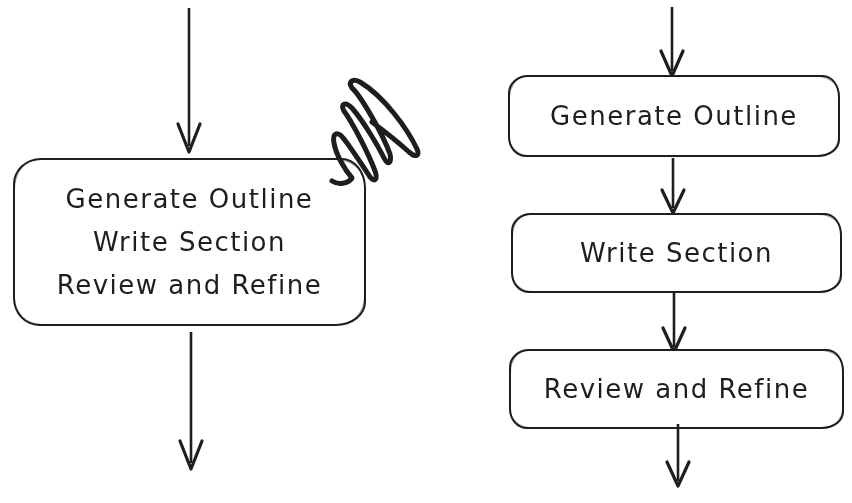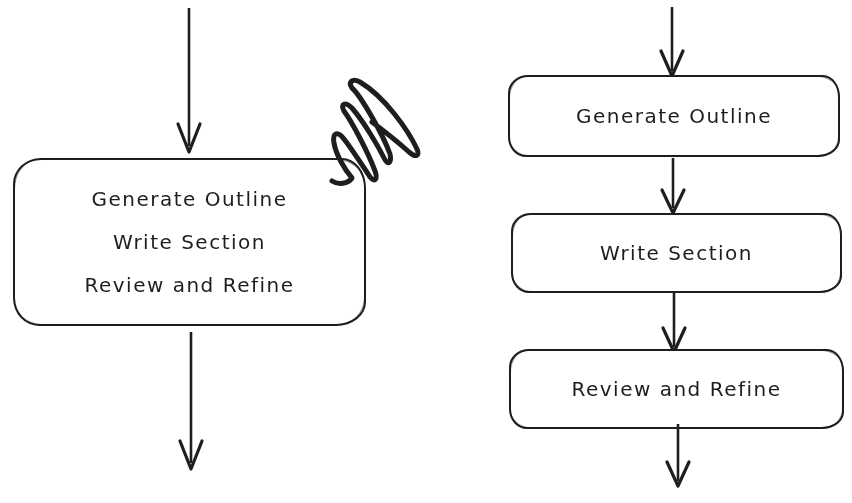--- a/index.html
+++ b/index.html
@@ -47,21 +47,21 @@
     border-radius: 20px 17px 22px 18px / 18px 22px 17px 20px;
   }
   .node-right::before {
     border-radius: 17px 22px 18px 20px / 22px 17px 20px 18px;
   }
   .node-r1 { left: 508px; top: 75px;  width: 332px; height: 82px; }
   .node-r2 { left: 511px; top: 213px; width: 331px; height: 80px; }
   .node-r3 { left: 509px; top: 349px; width: 335px; height: 80px; }
 
   .node-label {
-    font-size: 20px;
+    font-size: 26px;
     letter-spacing: 1.5px;
     line-height: 43px;
     white-space: nowrap;
     text-align: right;
   }
   .arrow, .scribble {
     position: absolute;
     z-index: 1;
   }
   .arrow line, .arrow path {

